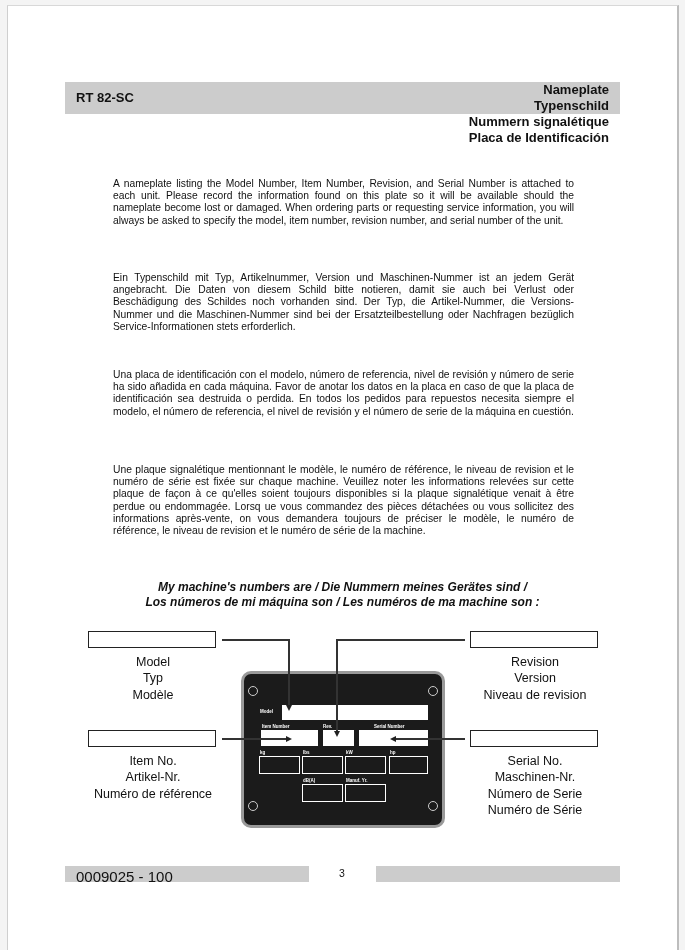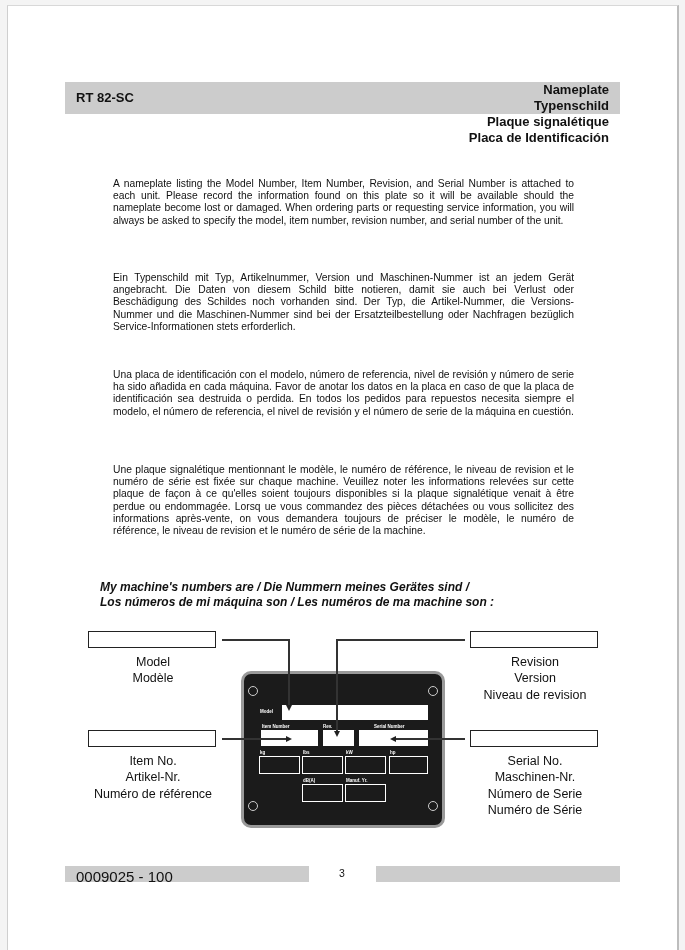--- a/index.html
+++ b/index.html
@@ -4,21 +4,21 @@
 <style>
   html, body { margin:0; padding:0; }
   body { width:685px; height:950px; background:#f4f4f4; position:relative; overflow:hidden;
          font-family:"Liberation Sans", sans-serif; color:#111; }
   .page { position:absolute; left:7px; top:5px; width:672px; height:950px; background:#fff;
           border-left:1px solid #cfcfcf; border-right:2px solid #bdbdbd; border-top:1px solid #d8d8d8; box-sizing:border-box; }
   .hdr-bar { position:absolute; left:65px; top:82px; width:555px; height:32px; background:#cccccc; }
   .hdr-model { position:absolute; left:76px; top:90px; font-weight:bold; font-size:13px; }
   .hdr-titles { position:absolute; right:76px; top:82px; text-align:right; font-weight:bold; font-size:13px; line-height:16px; }
   .para { position:absolute; left:113px; width:461px; font-size:10.3px; line-height:12.2px; text-align:justify; }
-  .caption { position:absolute; left:100px; width:485px; top:580px; text-align:left; font-style:italic; font-weight:bold; font-size:12px; line-height:15px; }
+  .caption { position:absolute; left:100px; width:485px; top:580px; text-align:center; font-style:italic; font-weight:bold; font-size:12px; line-height:15px; }
   .field { position:absolute; width:128px; height:17px; border:1px solid #222; background:#fff; box-sizing:border-box; }
   .lbl { position:absolute; width:160px; text-align:center; font-size:12.5px; line-height:16.3px; }
   .line { position:absolute; background:#333; }
   .plate { position:absolute; left:241px; top:671px; width:204px; height:157px; background:#1b1b1b; border:3px solid #9a9a9a; border-radius:10px; box-sizing:border-box; }
   .screw { position:absolute; width:8px; height:8px; border:1px solid #ccc; border-radius:50%; }
   .pbox { position:absolute; box-sizing:border-box; }
   .pbox.solid { background:#fff; }
   .pbox.outline { border:1px solid #fff; }
   .plbl { position:absolute; color:#fff; font-size:4.5px; font-weight:bold; }
   .arrow-v { position:absolute; width:0; height:0; border-left:3px solid transparent; border-right:3px solid transparent; border-top:6px solid #222; }
@@ -32,37 +32,38 @@
 </head>
 <body>
 
 <div class="page"></div>
 
 <div class="hdr-bar"></div>
 <div class="hdr-model">RT 82-SC</div>
 <div class="hdr-titles">
   <div>Nameplate</div>
   <div>Typenschild</div>
-  <div>Plaque signalétique</div>
+  <div>Nummern signalétique</div>
   <div>Placa de Identificación</div>
 </div>
 
 <div class="para" style="top:178px">A nameplate listing the Model Number, Item Number, Revision, and Serial Number is attached to each unit. Please record the information found on this plate so it will be available should the nameplate become lost or damaged. When ordering parts or requesting service information, you will always be asked to specify the model, item number, revision number, and serial number of the unit.</div>
 <div class="para" style="top:272px">Ein Typenschild mit Typ, Artikelnummer, Version und Maschinen-Nummer ist an jedem Gerät angebracht. Die Daten von diesem Schild bitte notieren, damit sie auch bei Verlust oder Beschädigung des Schildes noch vorhanden sind. Der Typ, die Artikel-Nummer, die Versions- Nummer und die Maschinen-Nummer sind bei der Ersatzteilbestellung oder Nachfragen bezüglich Service-Informationen stets erforderlich.</div>
 <div class="para" style="top:369px">Una placa de identificación con el modelo, número de referencia, nivel de revisión y número de serie ha sido añadida en cada máquina. Favor de anotar los datos en la placa en caso de que la placa de identificación sea destruida o perdida. En todos los pedidos para repuestos necesita siempre el modelo, el número de referencia, el nivel de revisión y el número de serie de la máquina en cuestión.</div>
 <div class="para" style="top:464px">Une plaque signalétique mentionnant le modèle, le numéro de référence, le niveau de revision et le numéro de série est fixée sur chaque machine. Veuillez noter les informations relevées sur cette plaque de façon à ce qu'elles soient toujours disponibles si la plaque signalétique venait à être perdue ou endommagée. Lorsq ue vous commandez des pièces détachées ou vous sollicitez des informations après-vente, on vous demandera toujours de préciser le modèle, le numéro de référence, le niveau de revision et le numéro de série de la machine.</div>
 
 <div class="caption">
   <div>My machine's numbers are / Die Nummern meines Gerätes sind /</div>
   <div>Los números de mi máquina son / Les numéros de ma machine son :</div>
 </div>
 
 <div class="field" style="left:88px;top:631px"></div>
 <div class="lbl" style="left:73px;top:654px">
   <div>Model</div>
+  <div>Typ</div>
   <div>Modèle</div>
 </div>
 
 <div class="field" style="left:470px;top:631px"></div>
 <div class="lbl" style="left:455px;top:654px">
   <div>Revision</div>
   <div>Version</div>
   <div>Niveau de revision</div>
 </div>
 

